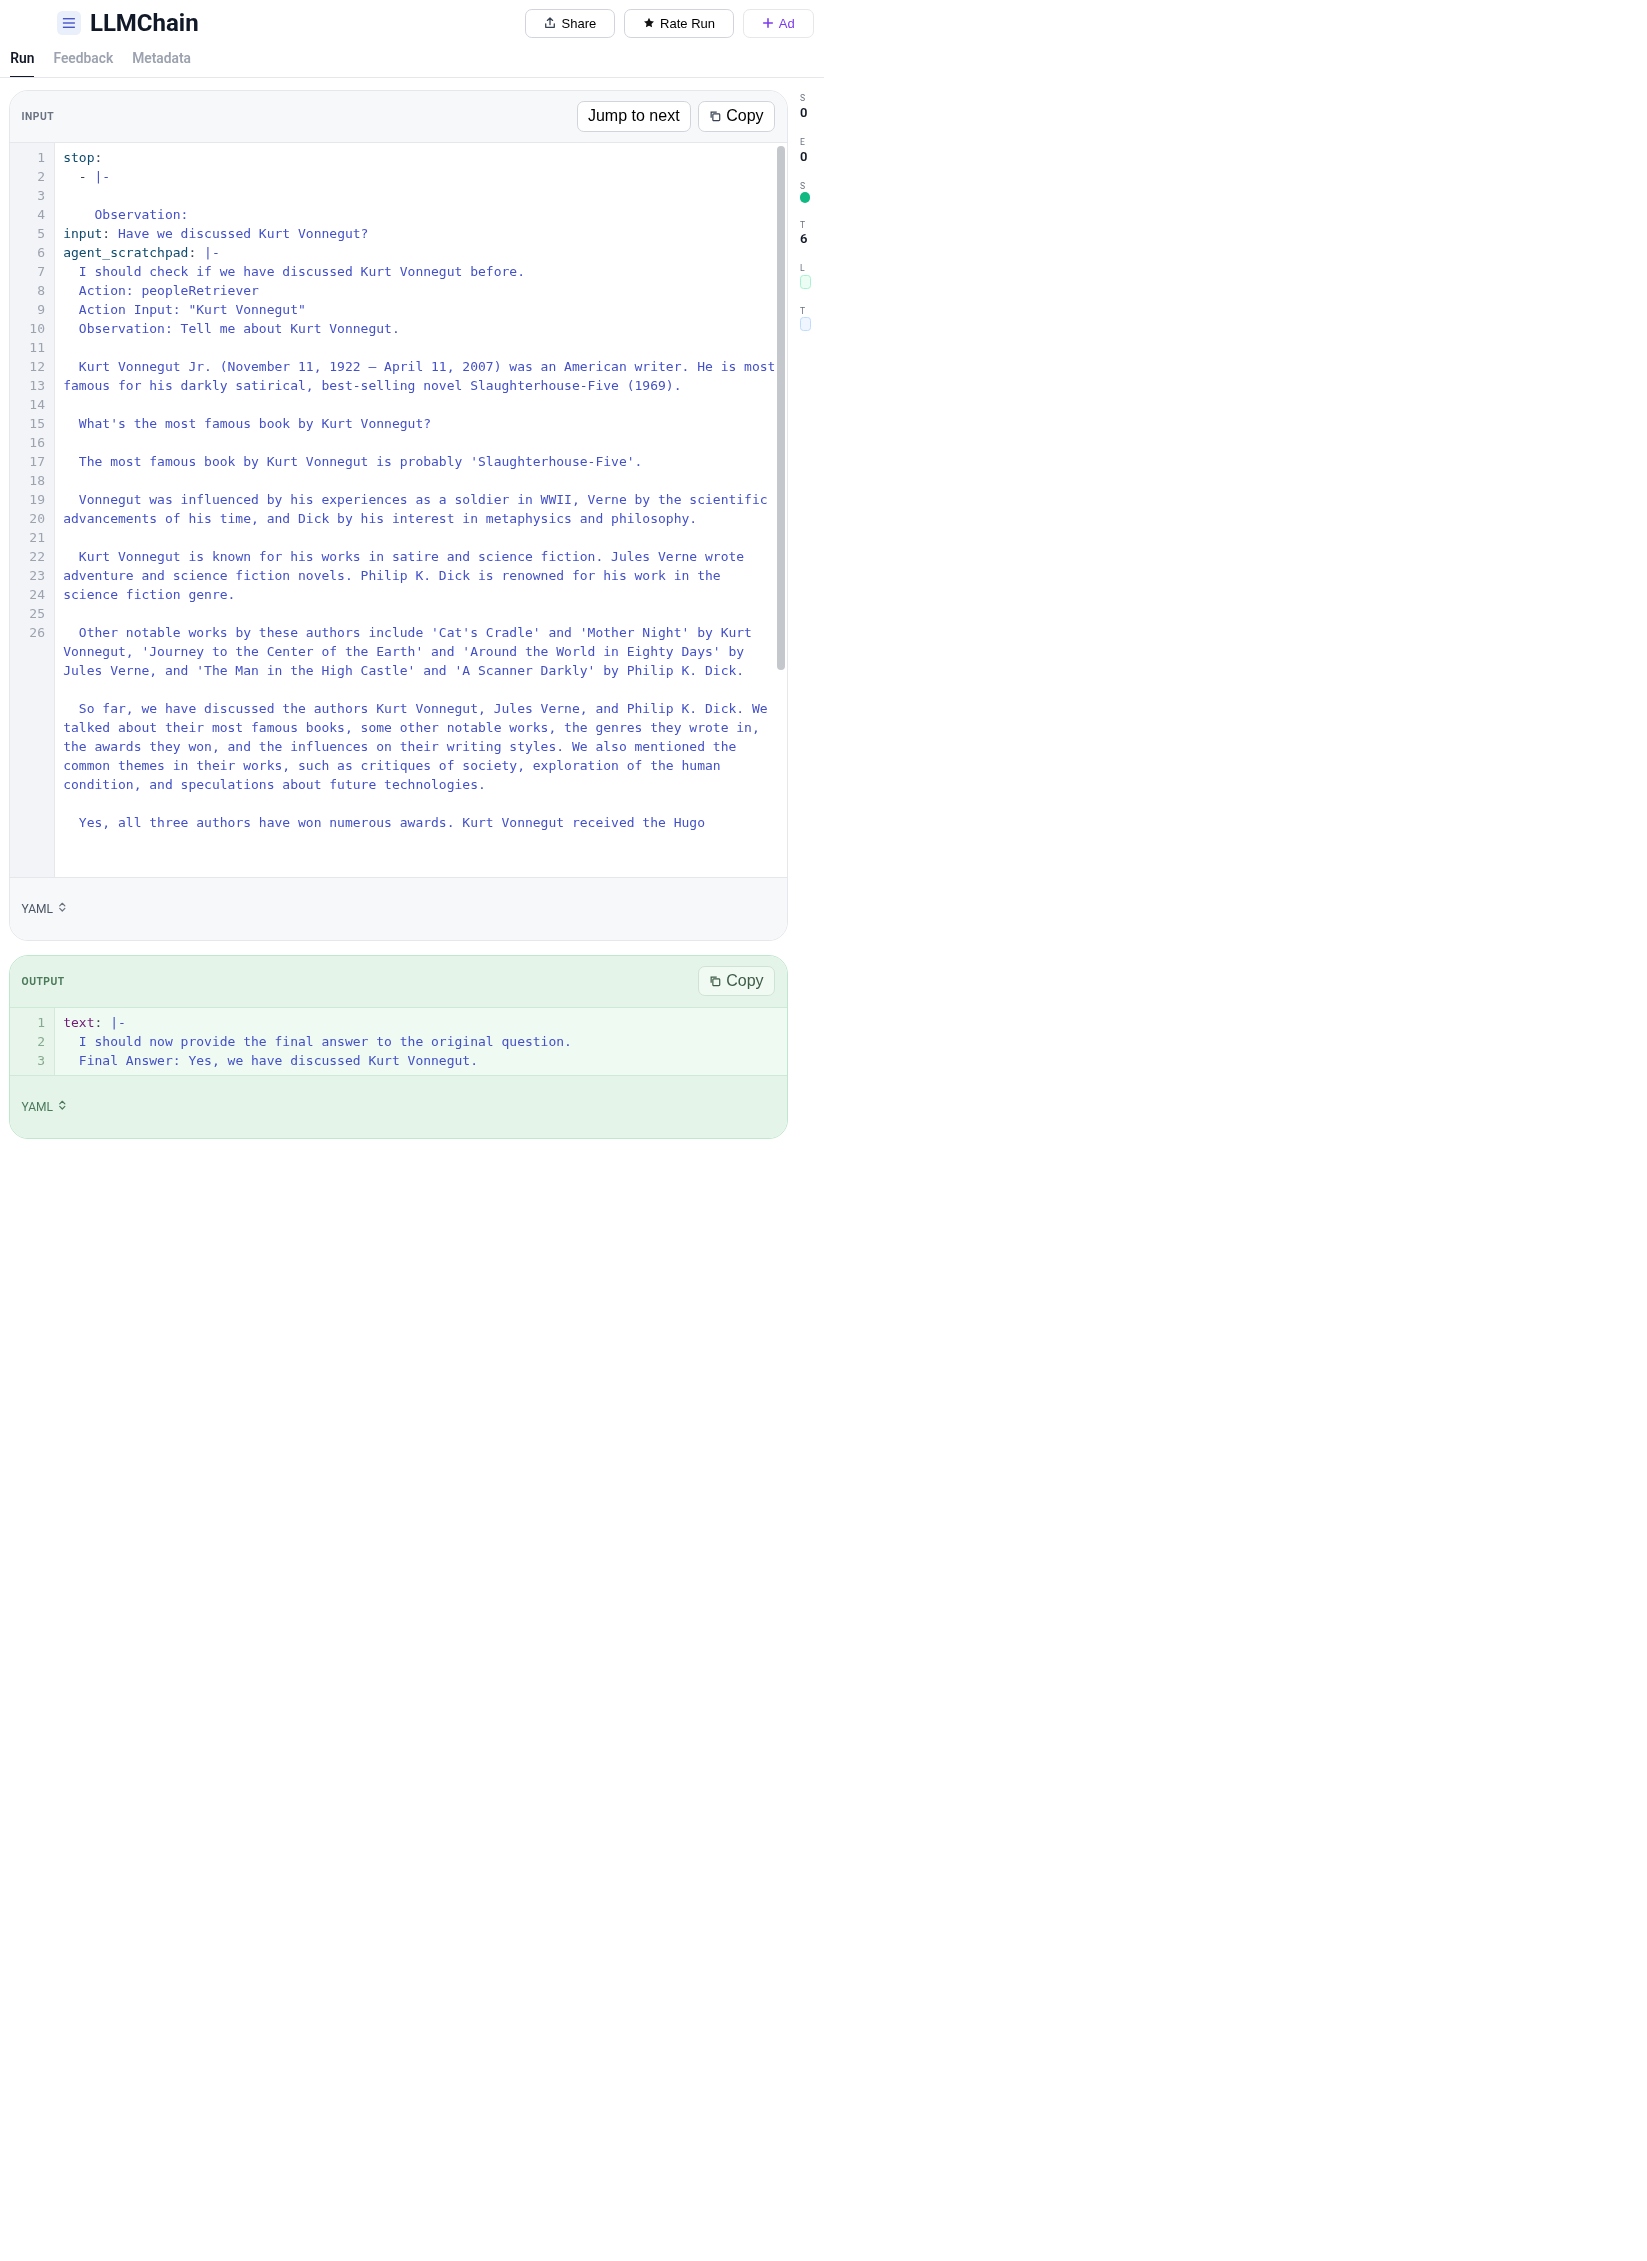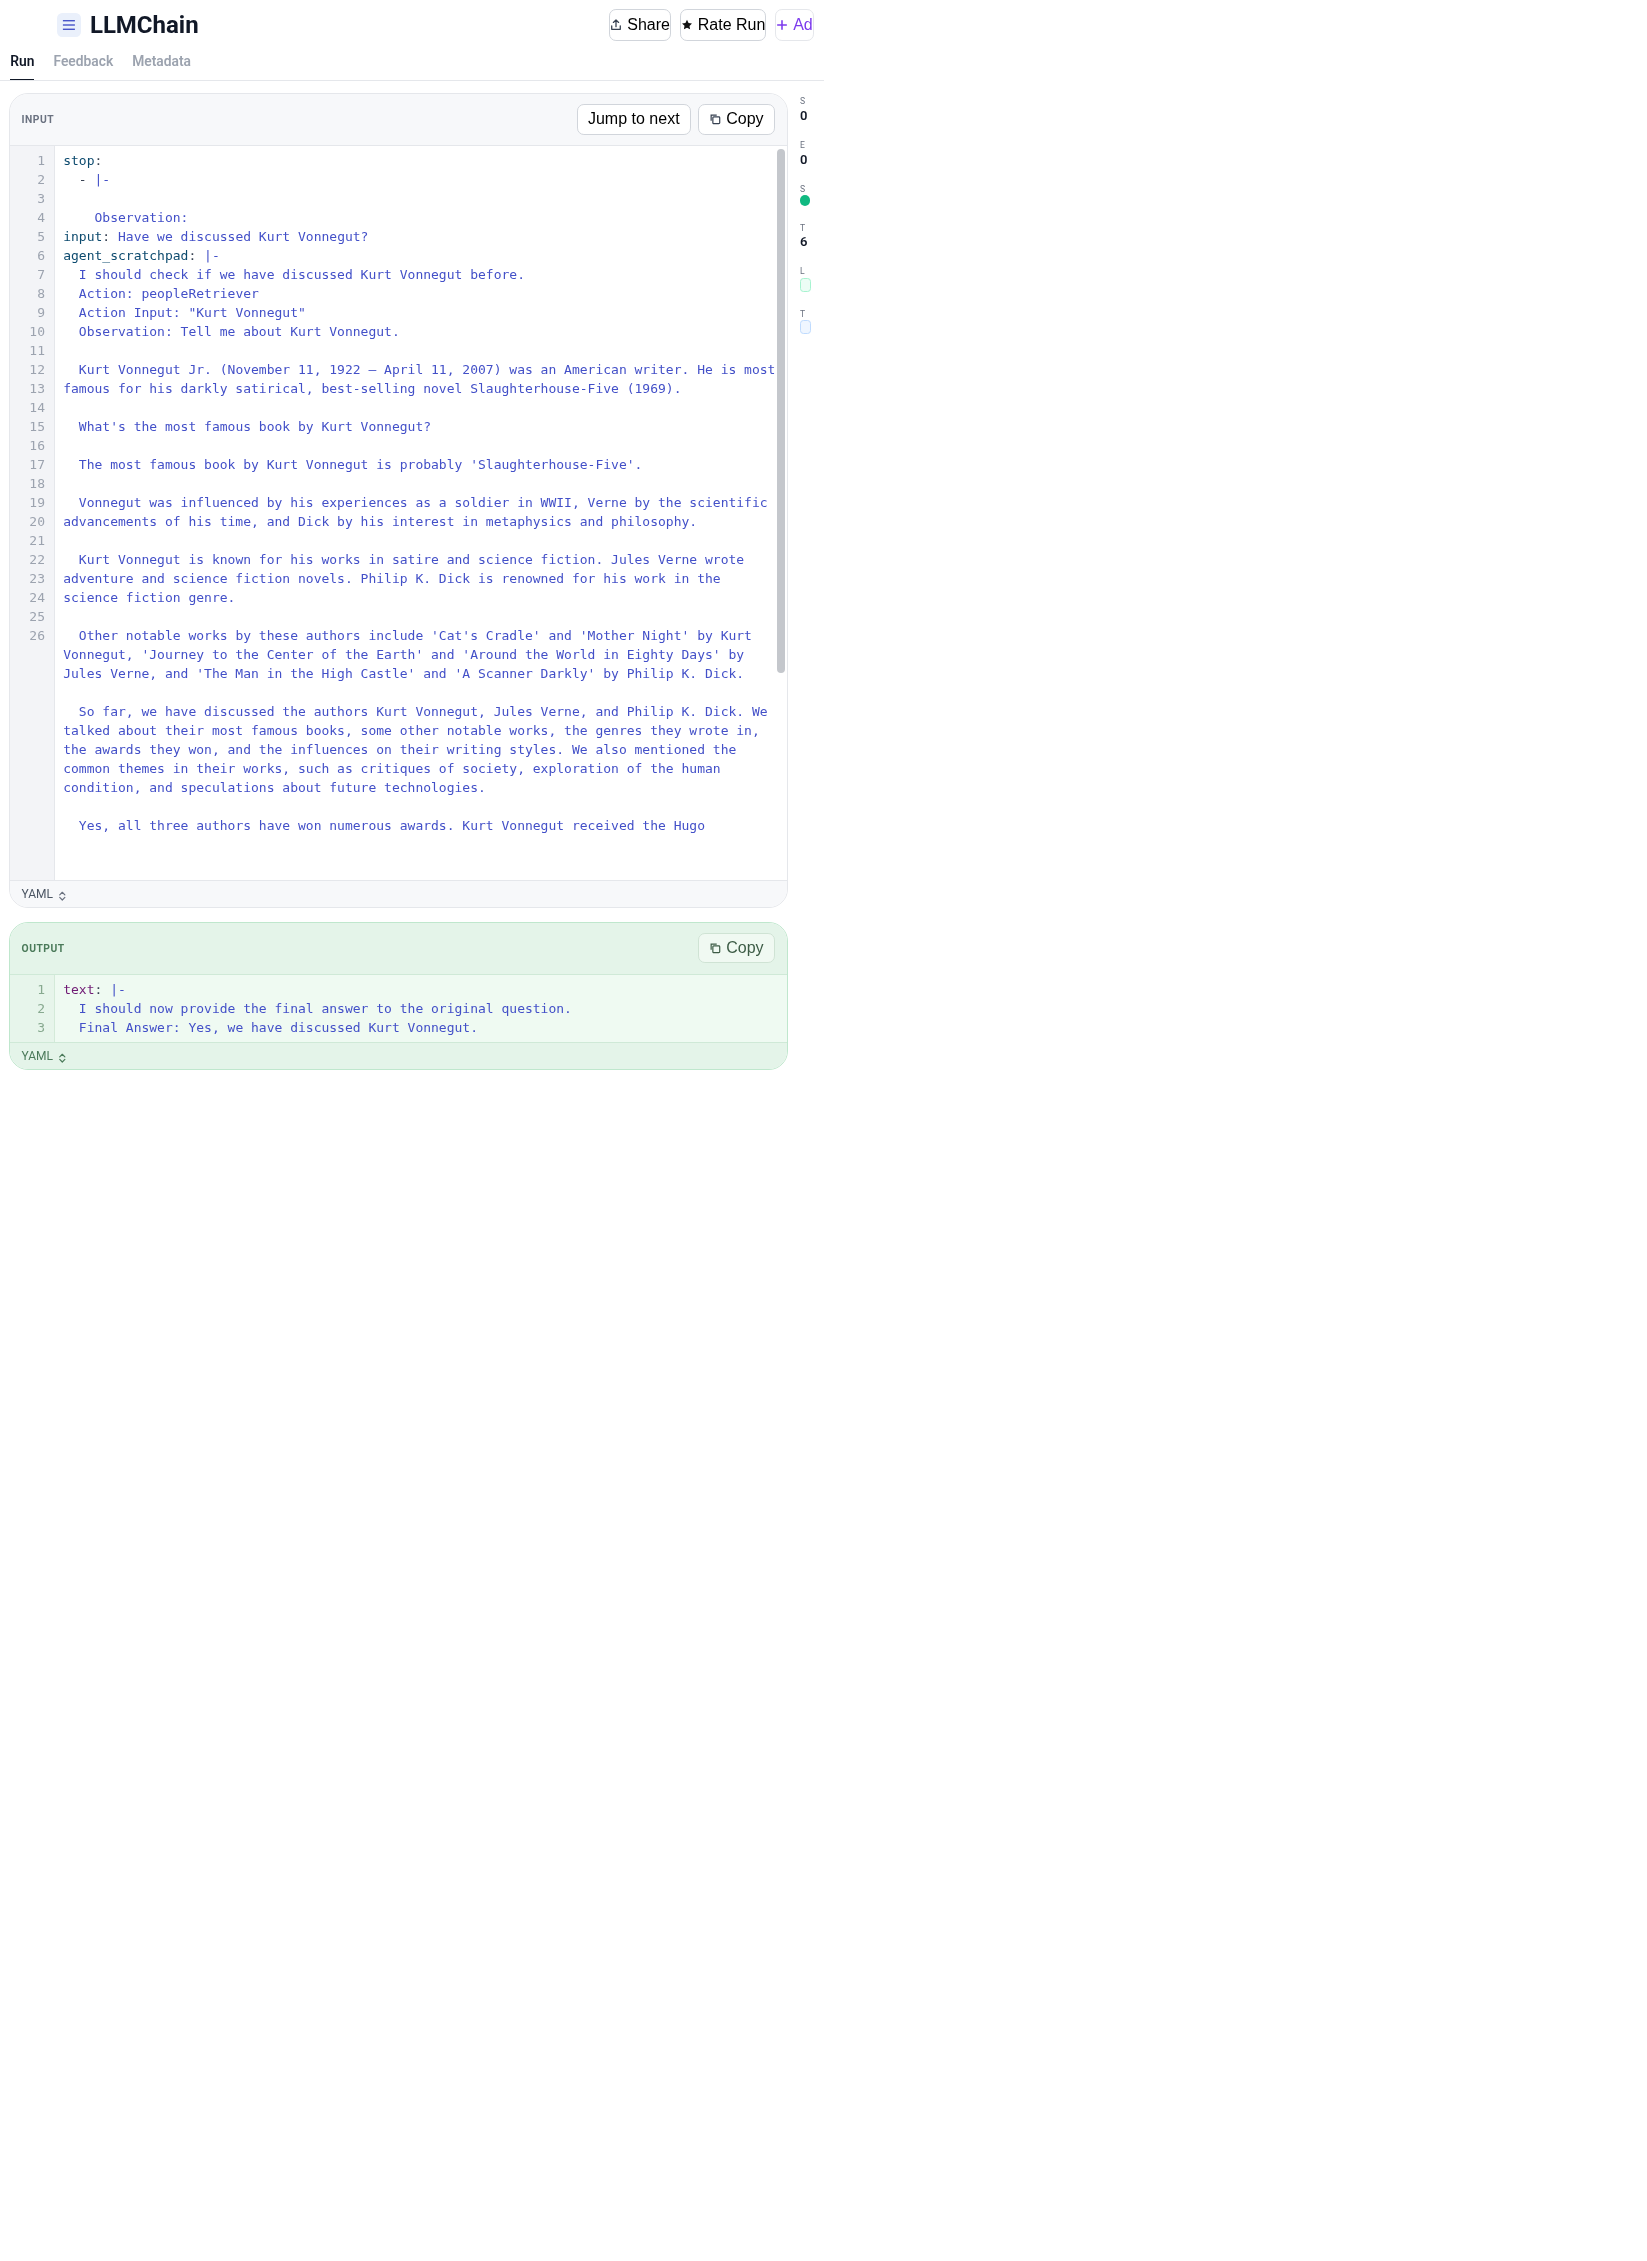--- a/index.html
+++ b/index.html
@@ -38,25 +38,25 @@
   }
   .header-actions {
     display: flex;
     gap: 8.6px;
     align-items: center;
   }
   .btn {
     display: inline-flex;
     align-items: center;
     gap: 5.2px;
-    padding: 6px 0;
+    padding: 6px 18px;
     border: 0.9px solid #d1d5db;
     border-radius: 6.9px;
     background: #fff;
-    font-size: 16px;
+    font-size: 13px;
     font-weight: 500;
     cursor: pointer;
     white-space: nowrap;
   }
   .btn.add {
     border-color: #e5e7eb;
     color: #7c3aed;
   }
   .tabs {
     display: flex;
@@ -161,25 +161,25 @@
     overflow: hidden;
   }
   .editor.input-editor { height: 734px; overflow: hidden; }
   .scrollbar-track {
     position: absolute; right:1.7px; top:3.4px; bottom:3.4px; width:8.6px;
   }
   .scrollbar-thumb {
     position:absolute; left:0; right:0; top:0; height:72%; background:#c4c7cc; border-radius:4.3px;
   }
   .panel-foot {
-    padding: 6px 12px;
+    padding: 24px 12px;
     background: #f7f8fa;
     border-top: 0.9px solid #e5e7eb;
     display:flex;
-    align-items:flex-end;
+    align-items:flex-start;
     gap:5.2px;
     font-size:12px;
     color:#4b5563;
   }
   .panel.green .panel-foot { background:#e4f4e9; border-top-color:#cfe9d7; color:#4b7a5a; }
   .k-key { color:#0c4a6e; }
   .k-punc { color:#374151; }
   .k-val { color:#4350c8; }
   .panel.green .k-key { color:#701a75; }
   .panel.green .k-val { color:#4350c8; }

